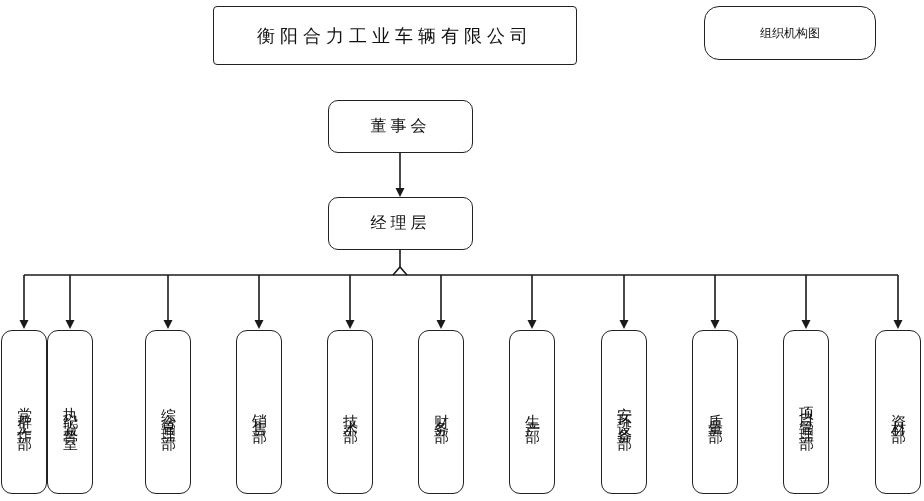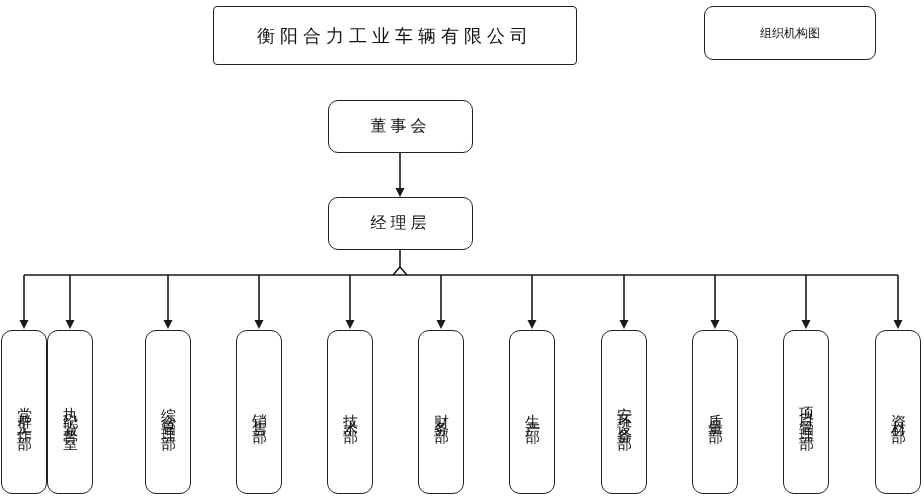--- a/index.html
+++ b/index.html
@@ -24,21 +24,21 @@
     text-align: center;
   }
   .title-box {
     left: 213px; top: 6px; width: 364px; height: 59px;
     border-radius: 4px;
     font-size: 18px;
     letter-spacing: 5px;
   }
   .info-box {
     left: 704px; top: 6px; width: 172px; height: 54px;
-    border-radius: 9px;
+    border-radius: 15px;
     flex-direction: column;
     font-size: 12px;
     line-height: 17px;
   }
   .node {
     left: 328px; width: 145px; height: 53px;
     border-radius: 10px;
     font-size: 16px;
     letter-spacing: 4px;
   }

